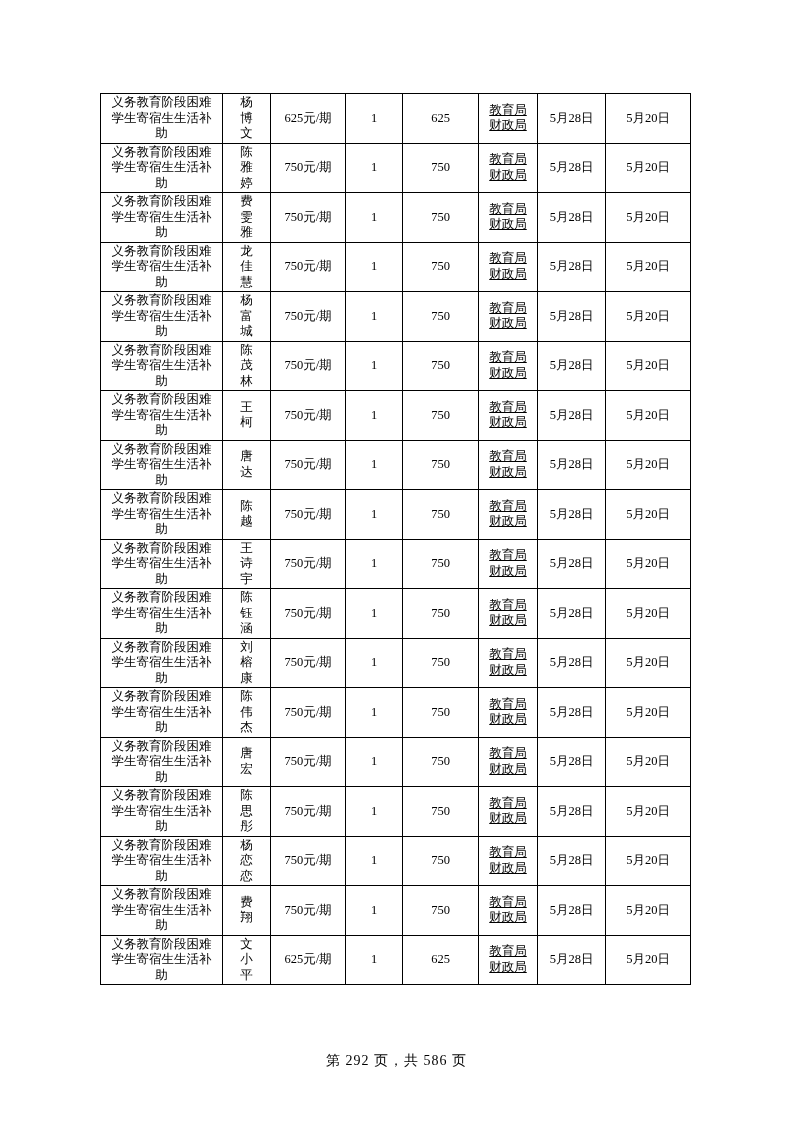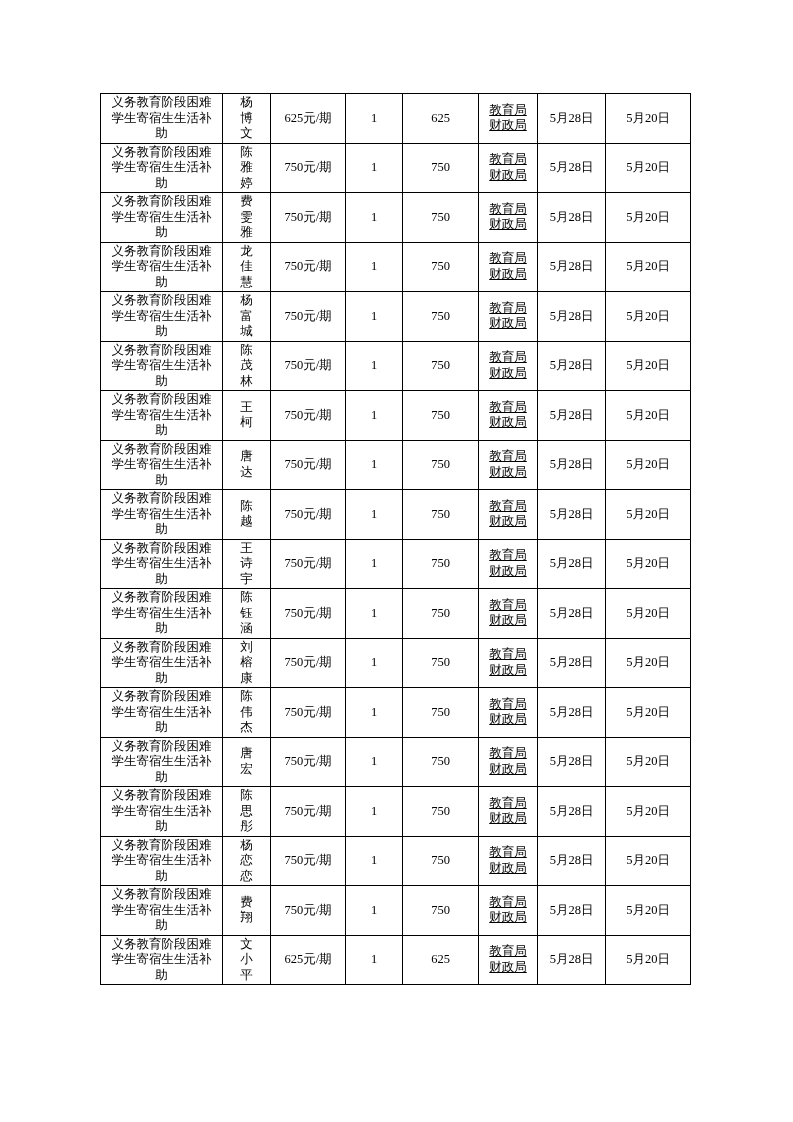--- a/index.html
+++ b/index.html
@@ -278,14 +278,15 @@
     <td class="cell-count">1</td>
     <td class="cell-amount">625</td>
     <td class="cell-agencies">教育局
 财政局</td>
     <td class="cell-review-date">5月28日</td>
     <td class="cell-issue-date">5月20日</td>
   </tr>
       </tbody>
   </table>
 
+  <div class="page-footer">第 292 页，共 586 页</div>
 
 </div>
 
 </body></html>

